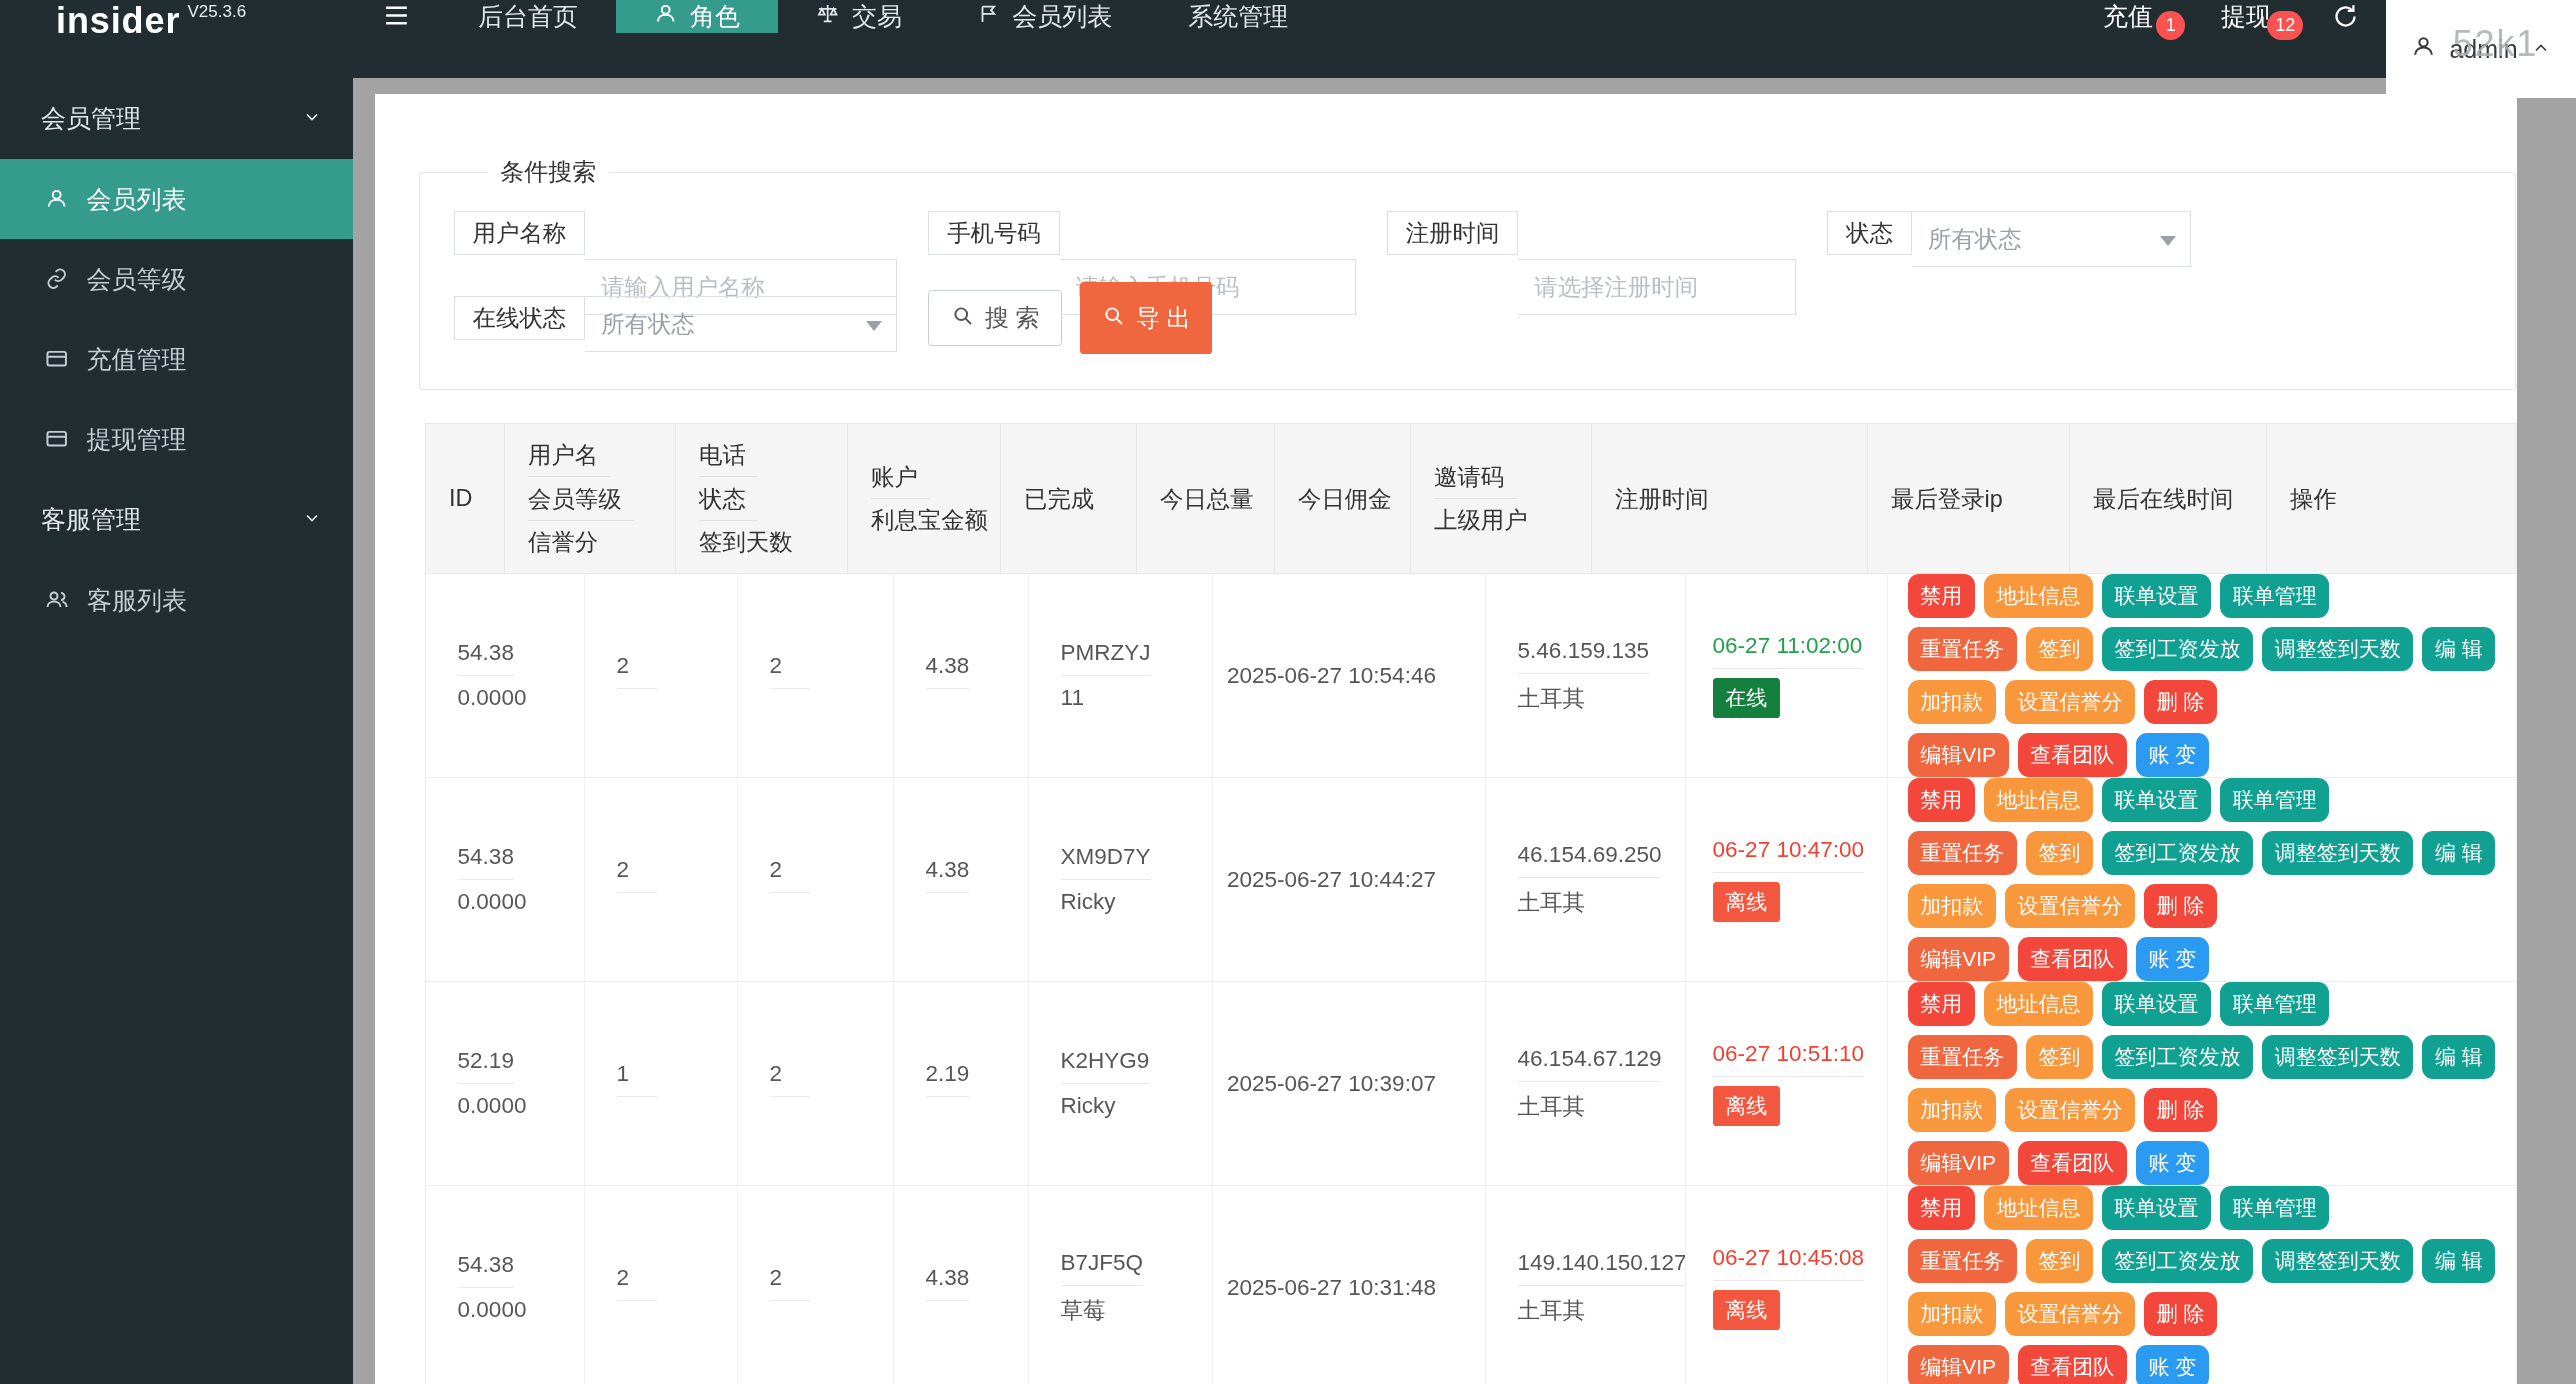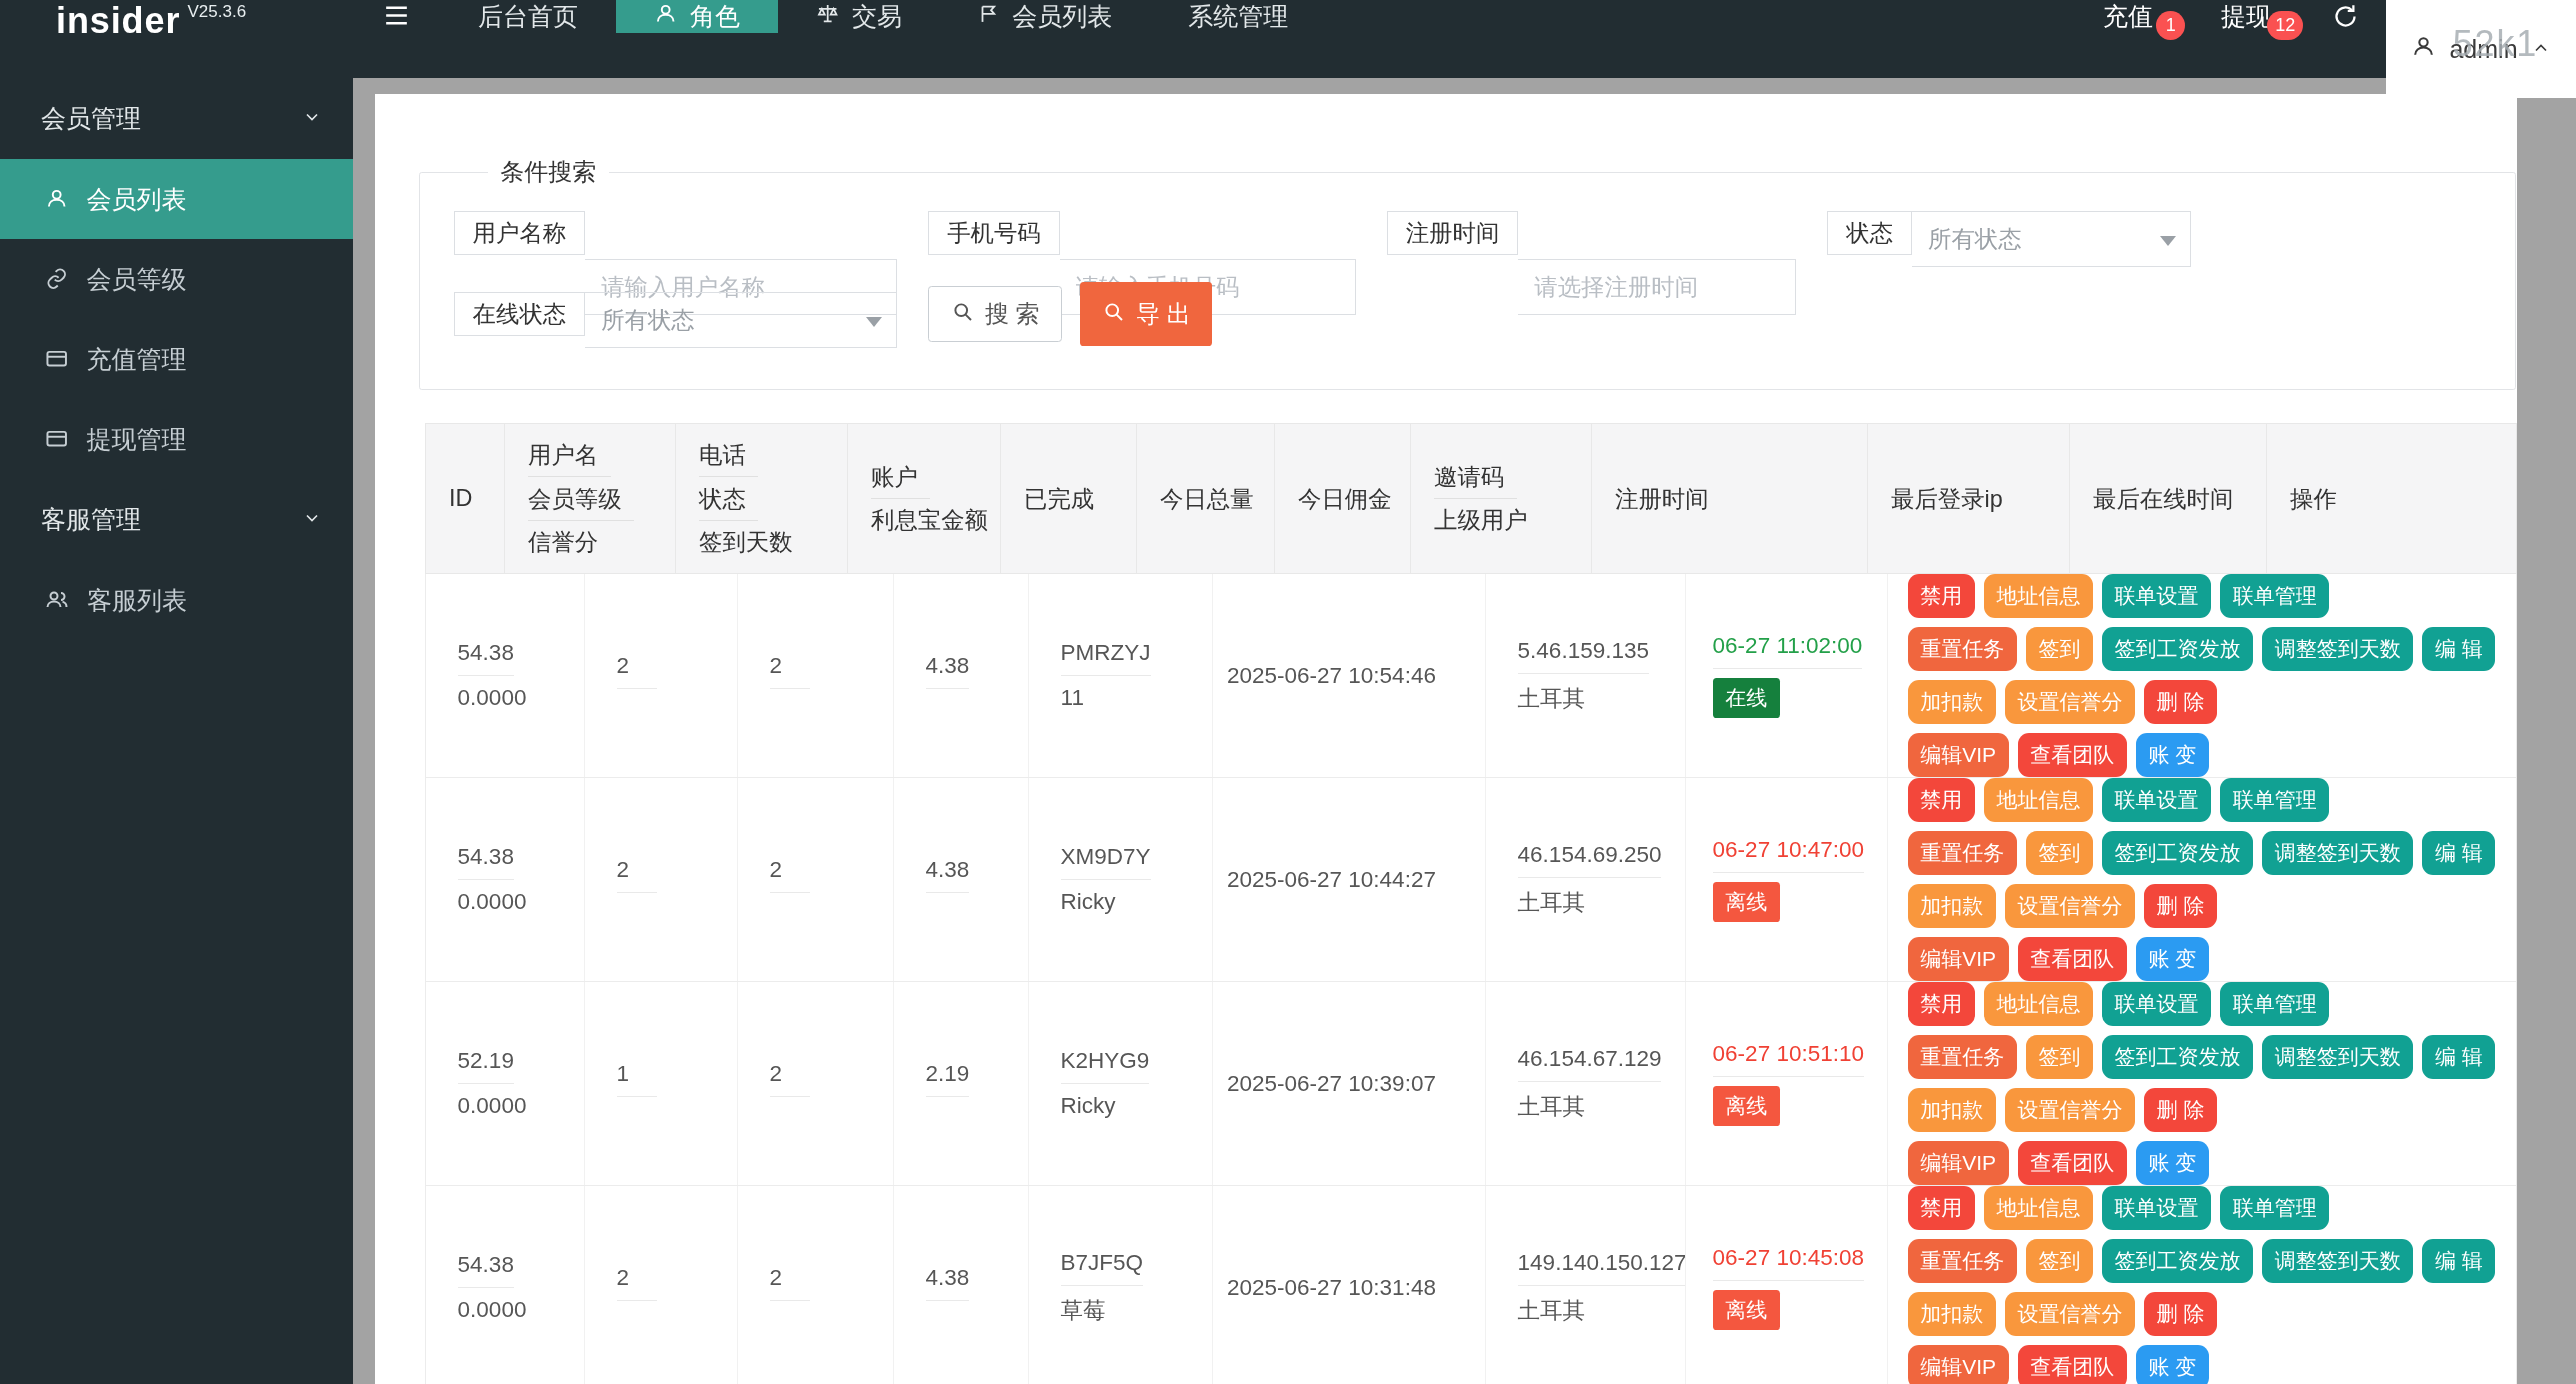--- a/index.html
+++ b/index.html
@@ -59,21 +59,21 @@
   .w1 { width:312px; } .w2 { width:296px; } .w3 { width:278px; }
   .fselect { position:relative; height:56px; border:0.9px solid #dcdfe3; border-left:none;
     display:flex; align-items:center; padding:0 16px; cursor:pointer; }
   .sel1 { width:279px; } .sel2 { width:312px; }
   .fselect-text { font-size:23.4px; color:#9aa0a6; }
   .sel-arrow { position:absolute; right:14.4px; top:23.4px; width:0; height:0;
     border:8px solid transparent; border-top:10px solid #9aa0a6; }
   .btn-search { display:flex; align-items:center; gap:10.8px; height:56px; padding:0 21.6px;
     background:#fff; border:0.9px solid #c9ced3; border-radius:3.6px; color:#555;
     font-size:24px; cursor:pointer; font-family:inherit; margin-right:18px; }
-  .btn-export { display:flex; align-items:center; gap:10.8px; height:64px; padding:0 21.6px;
+  .btn-export { display:flex; align-items:center; gap:10.8px; height:72px; padding:0 21.6px;
     background:#f0663e; border:none; border-radius:3.6px; color:#fff;
     font-size:24px; cursor:pointer; font-family:inherit; }
 
   
   .mtable { margin:33px 0 0 50px; width:2092px; }
   .thead { display:grid; grid-template-columns:78px 171px 172px 153px 136px 138px 136px 181px 276px 202px 197px 251px;
     background:#f5f5f6; border:0.9px solid #e8e8e8; height:151px; }
   .hc { display:flex; flex-direction:column; justify-content:center; align-items:flex-start;
     padding-left:23.4px; font-size:23.4px; color:#333; overflow:hidden; }
   .hc + .hc { border-left:0.9px solid #e8e8e8; }

